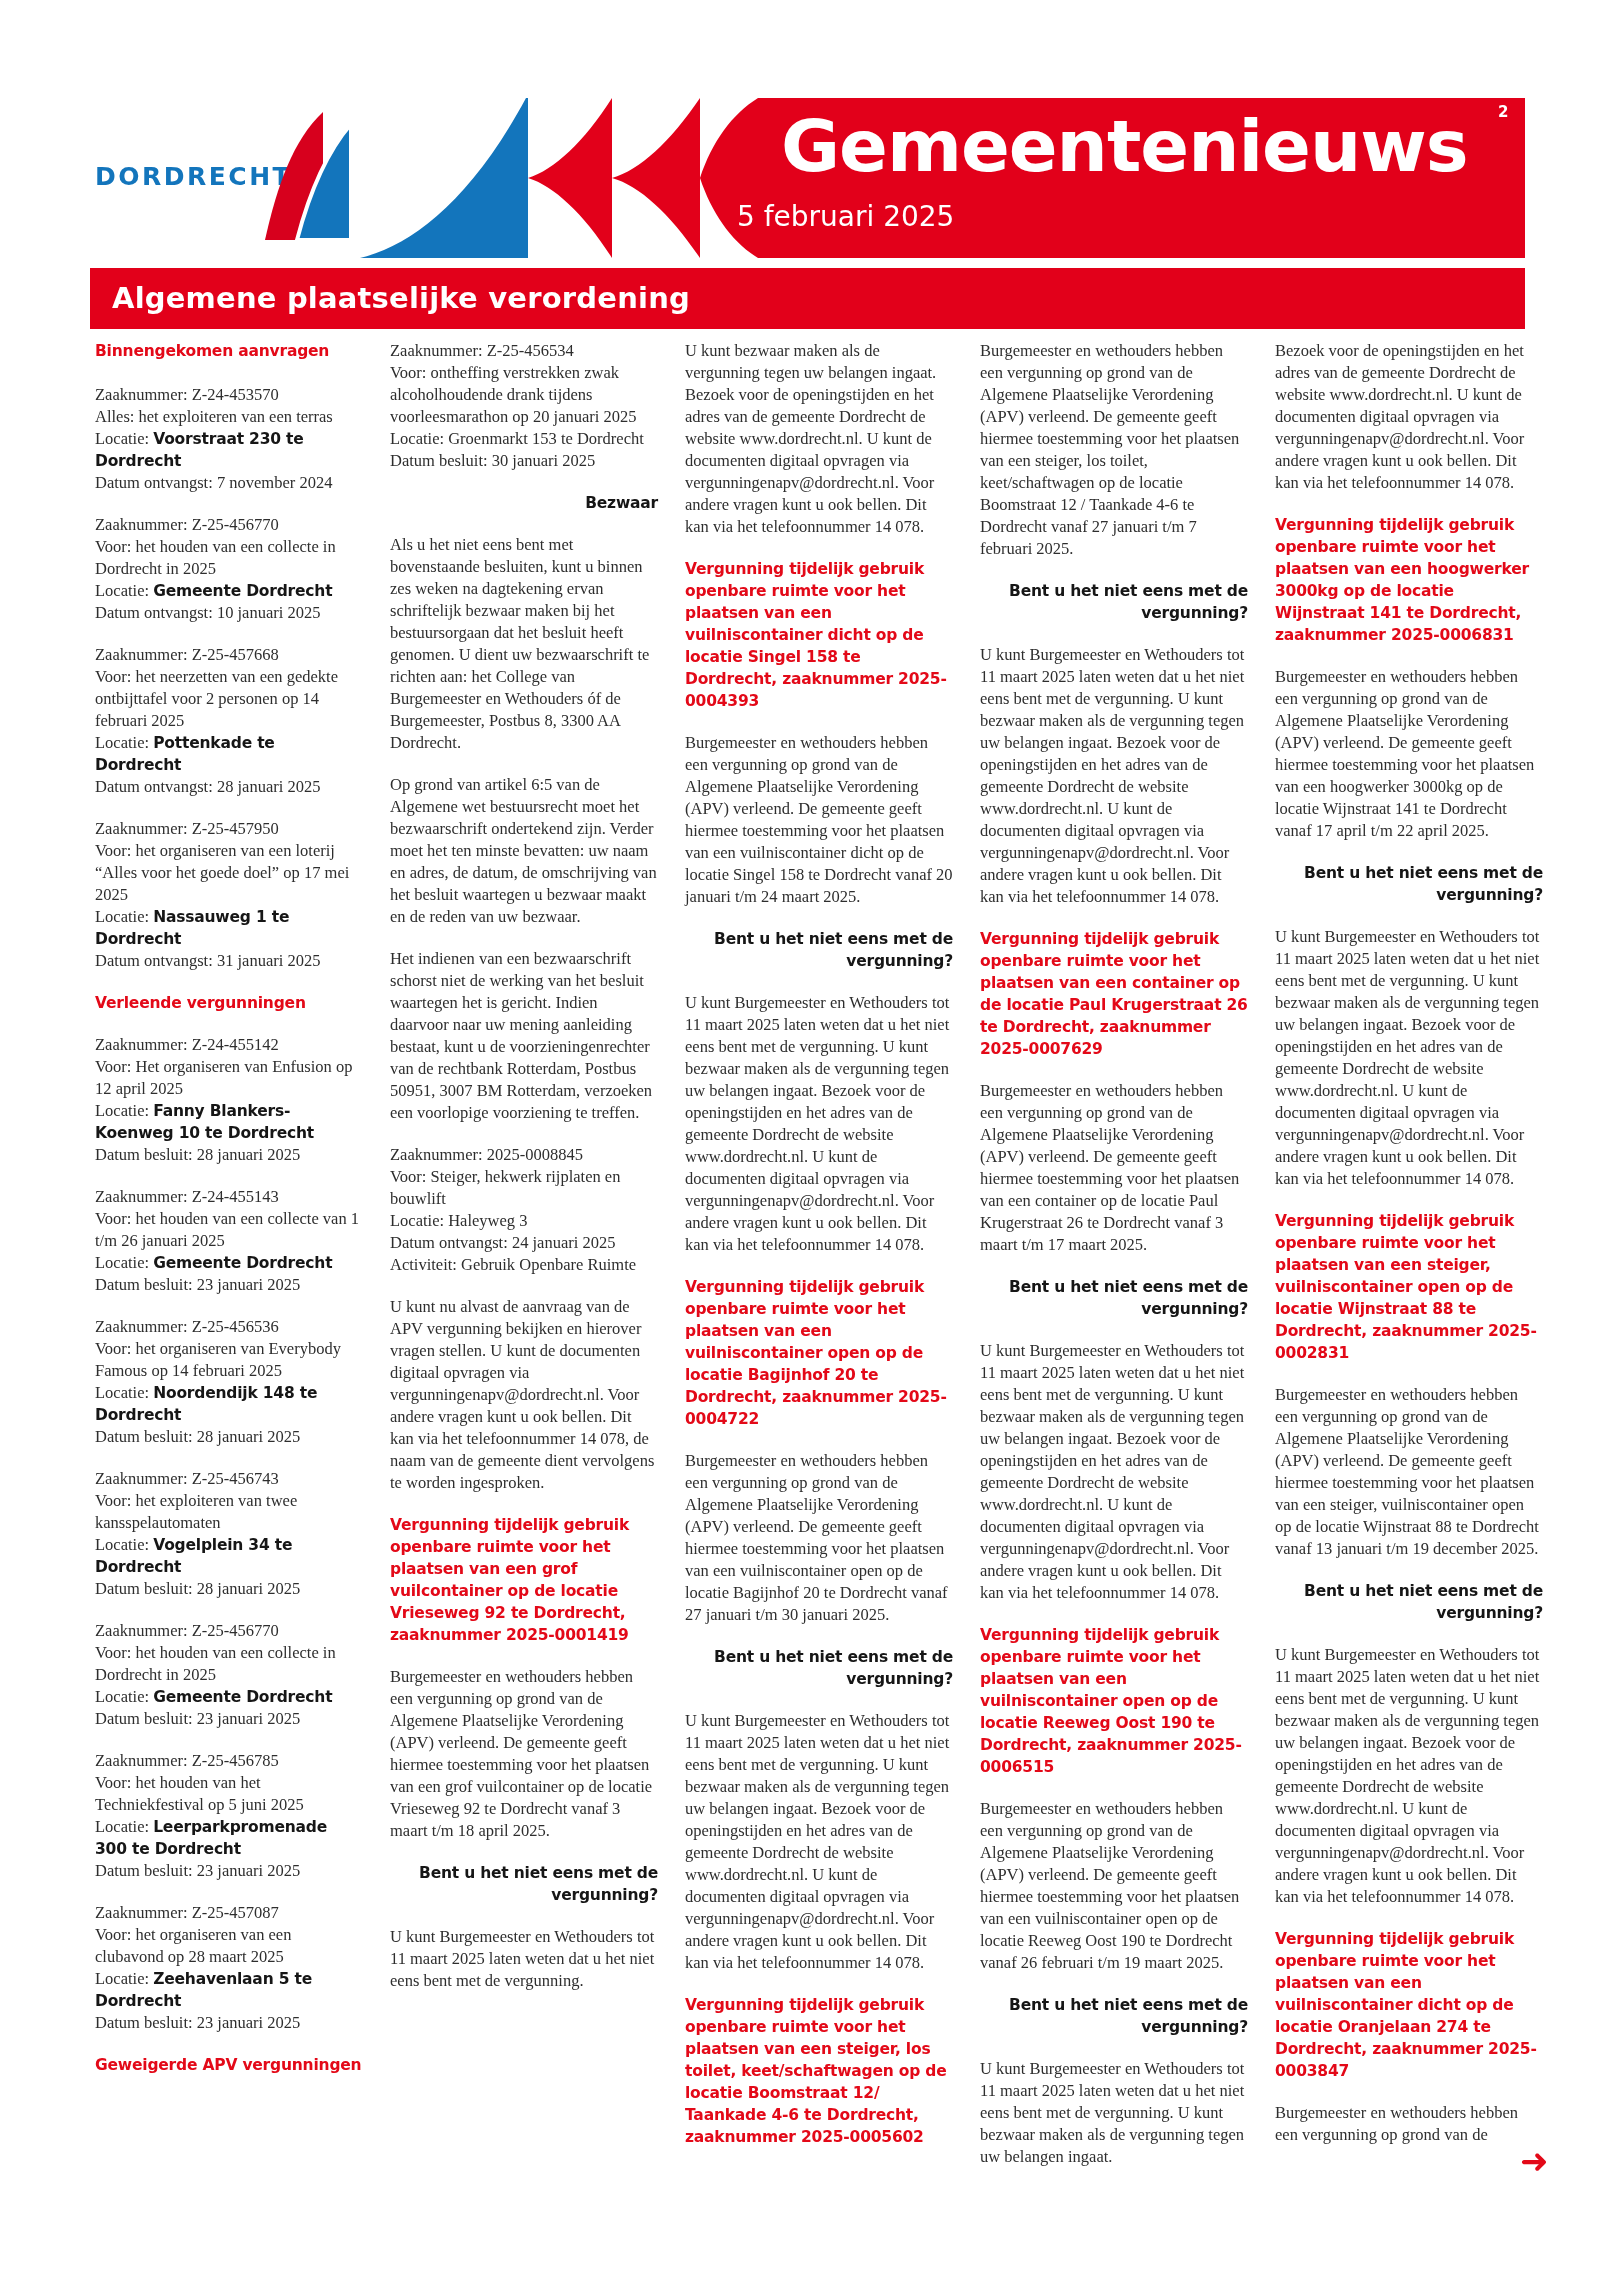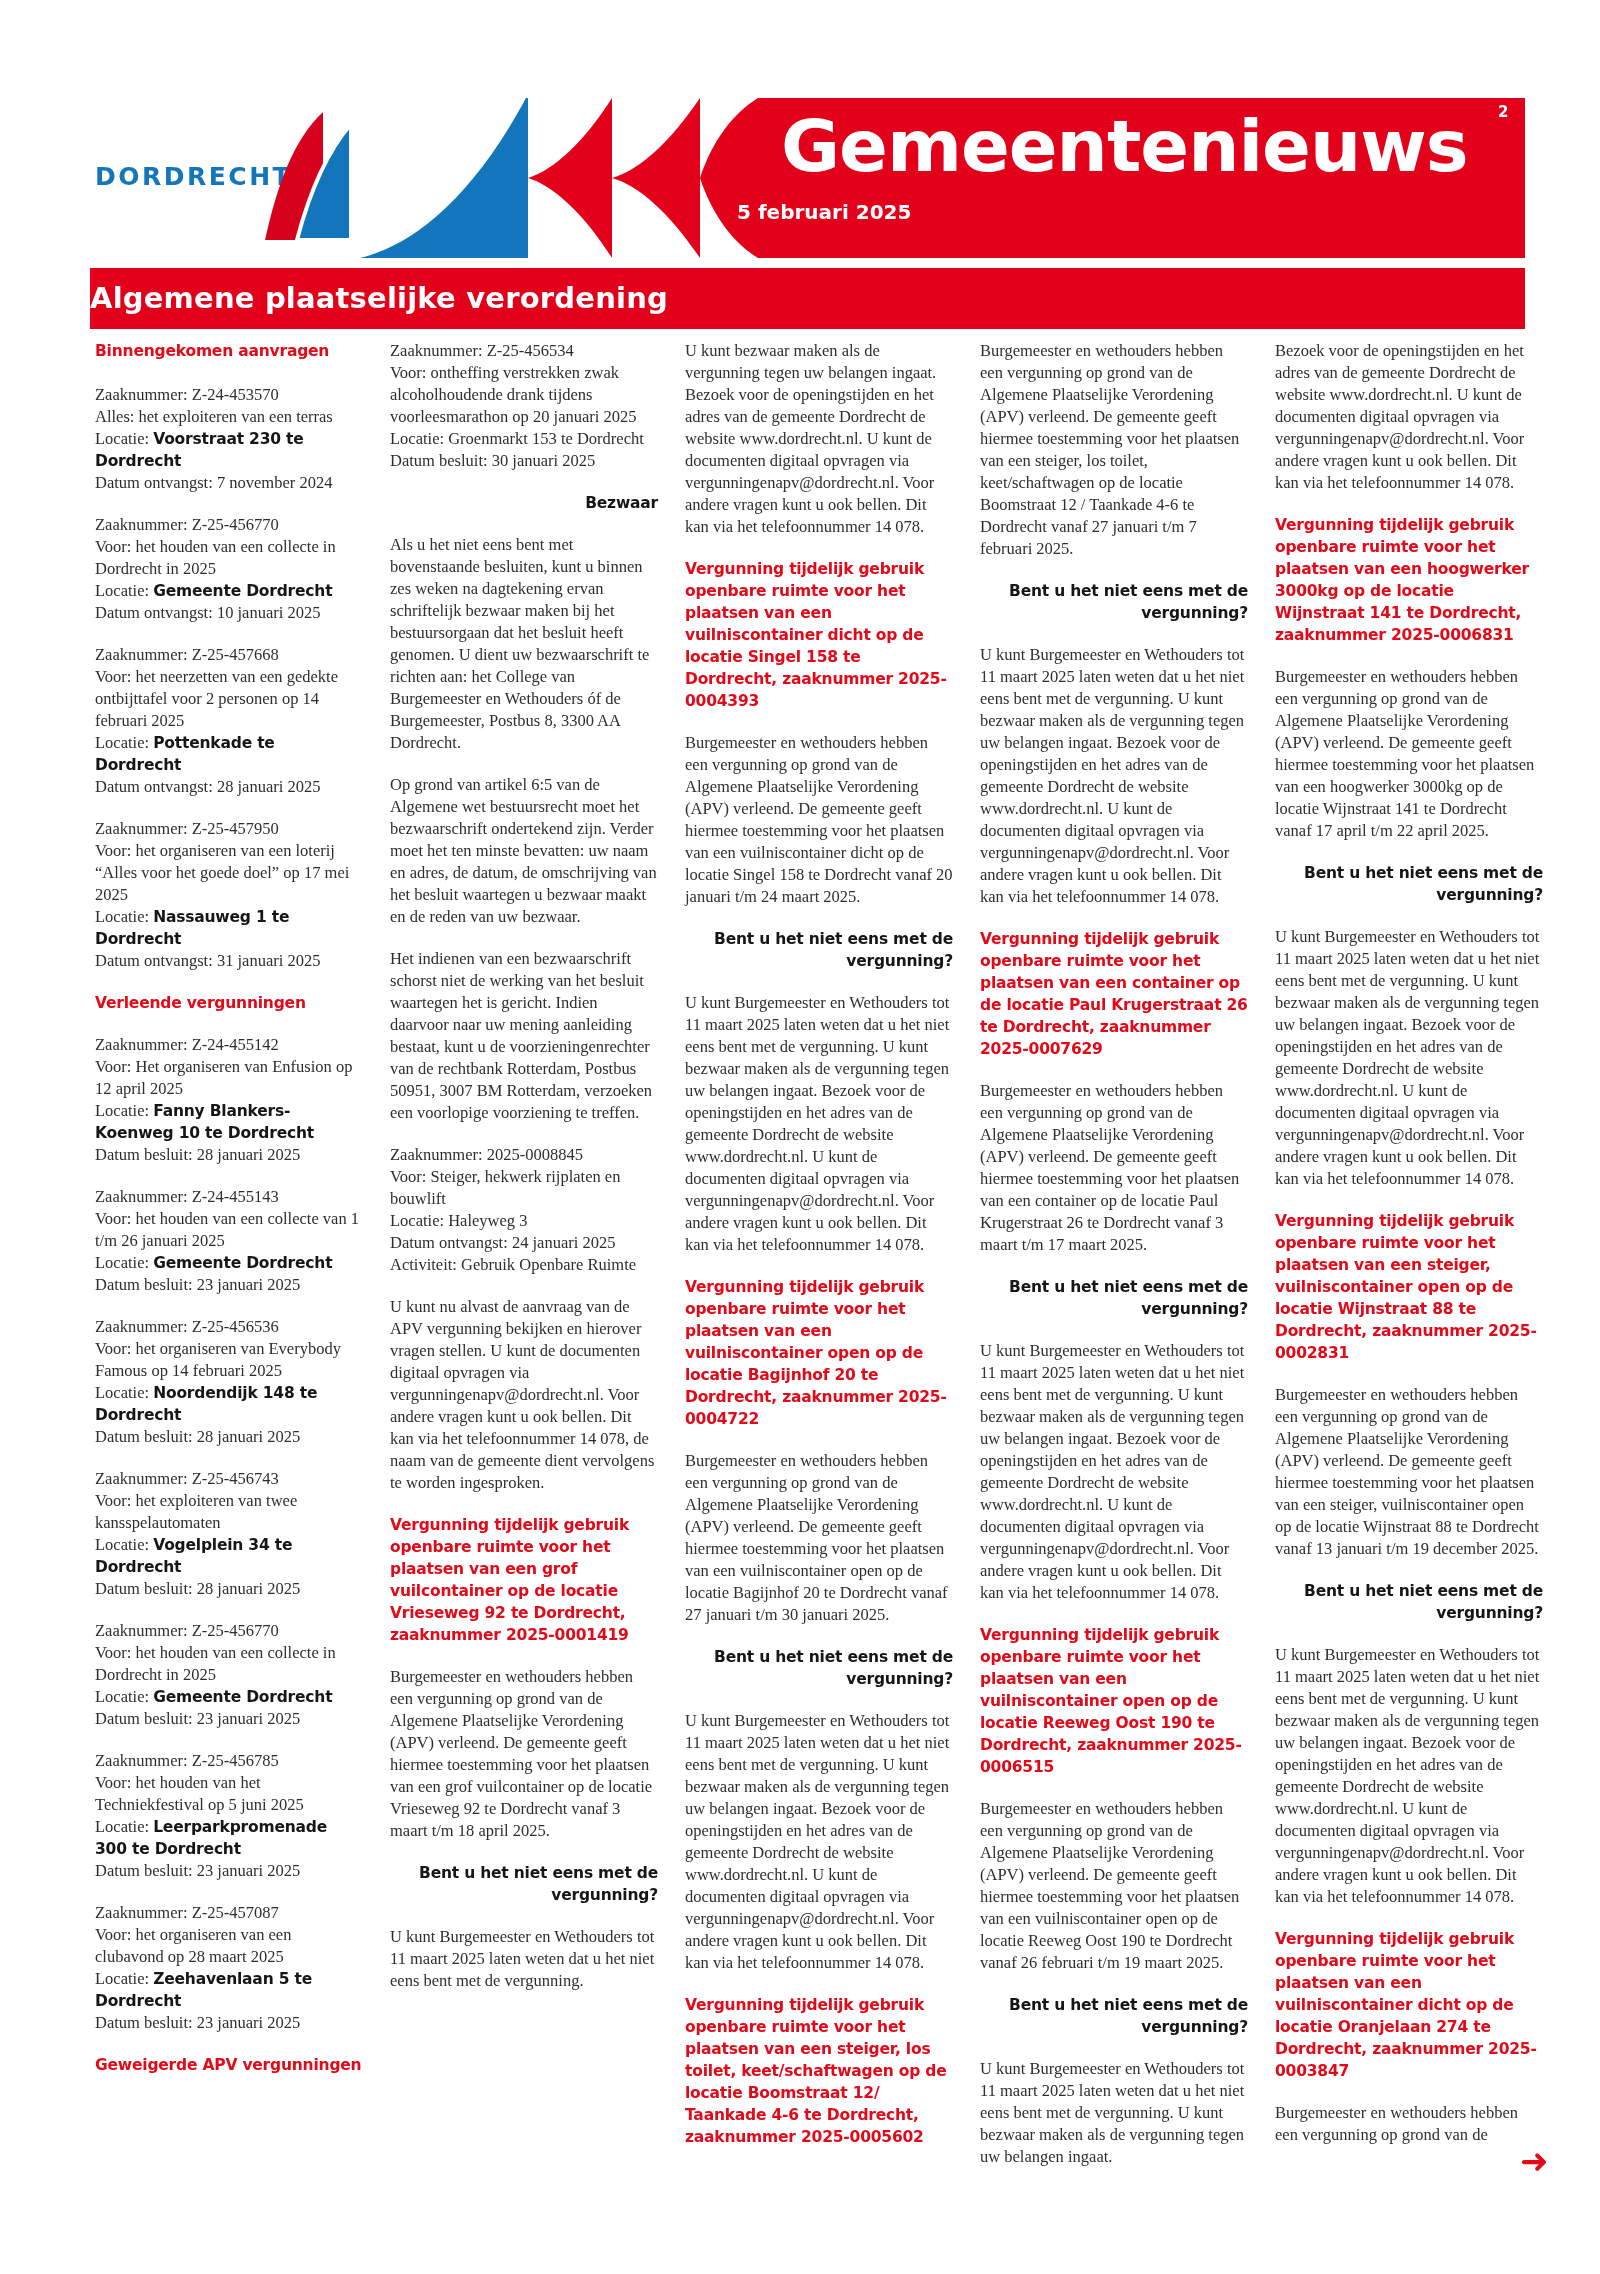--- a/index.html
+++ b/index.html
@@ -26,35 +26,35 @@
     background:var(--red);
   }
   .motifs{position:absolute;left:340px;top:98px;z-index:2;}
   .masthead-title{
     position:absolute;left:733px;top:104px;z-index:3;
     font-family:"DejaVu Sans", sans-serif;font-weight:bold;
     font-size:72px;color:#fff;letter-spacing:-1px;white-space:nowrap;margin-left:48px;
   }
   .masthead-date{
     position:absolute;left:737px;top:200px;z-index:3;
-    font-family:"DejaVu Sans", sans-serif;font-weight:bold;
-    font-size:20px;color:#fff;
+    font-family:"DejaVu Sans", sans-serif;font-weight:normal;
+    font-size:28px;color:#fff;
   }
   .page-number{
     position:absolute;left:1498px;top:103px;z-index:3;
     font-family:"DejaVu Sans", sans-serif;font-weight:bold;
     font-size:15px;color:#fff;
   }
   
   .section-bar{
     position:absolute;left:90px;top:268px;width:1435px;height:61px;
     background:var(--red);
   }
   .section-bar span{
-    display:block;line-height:60px;
+    display:block;padding-left:22px;line-height:60px;
     font-family:"DejaVu Sans", sans-serif;font-weight:bold;
     font-size:29px;color:#fff;letter-spacing:0.2px;
   }
   
   .columns{
     position:absolute;left:95px;top:340px;width:1450px;
     display:flex;gap:27px;
   }
   .col{width:268px;flex:0 0 268px;}
   .block{font-size:16.5px;line-height:22px;margin-top:20px;}

